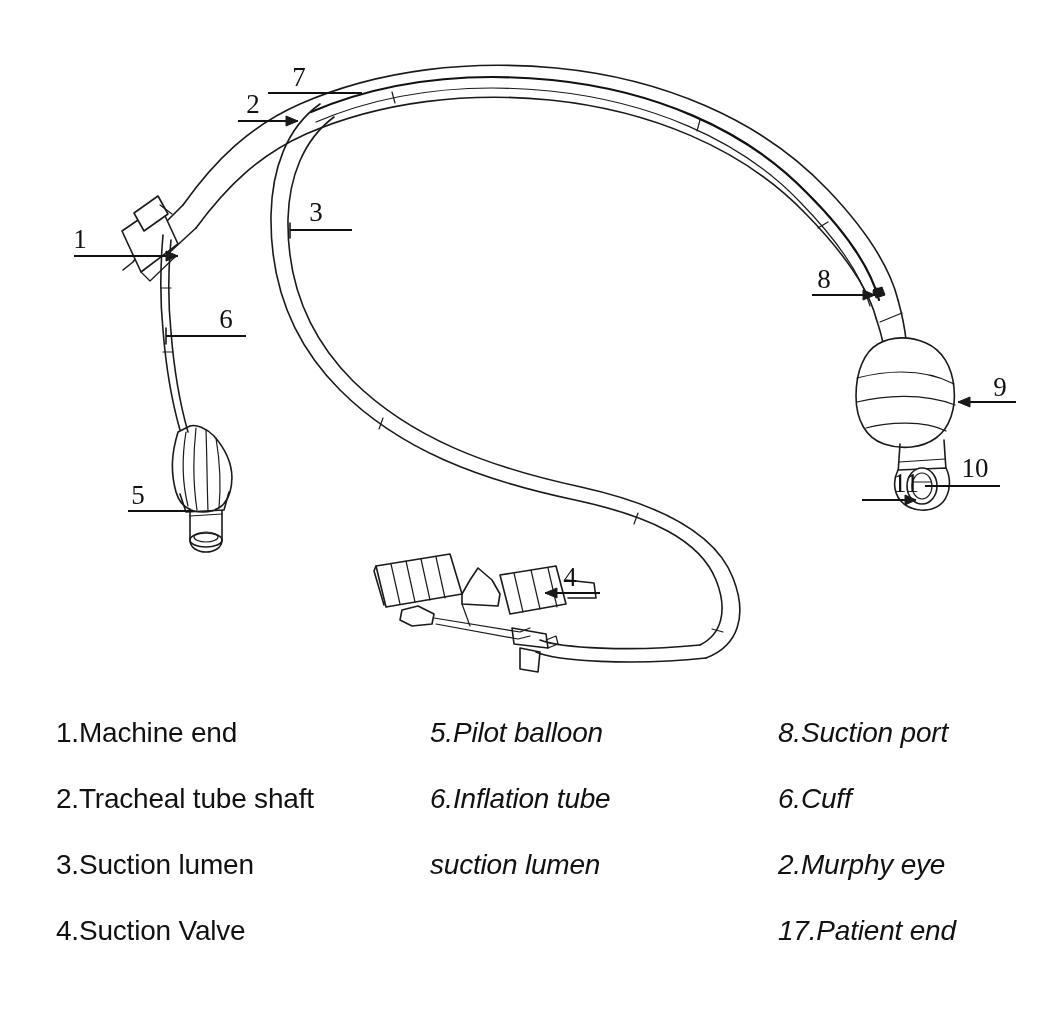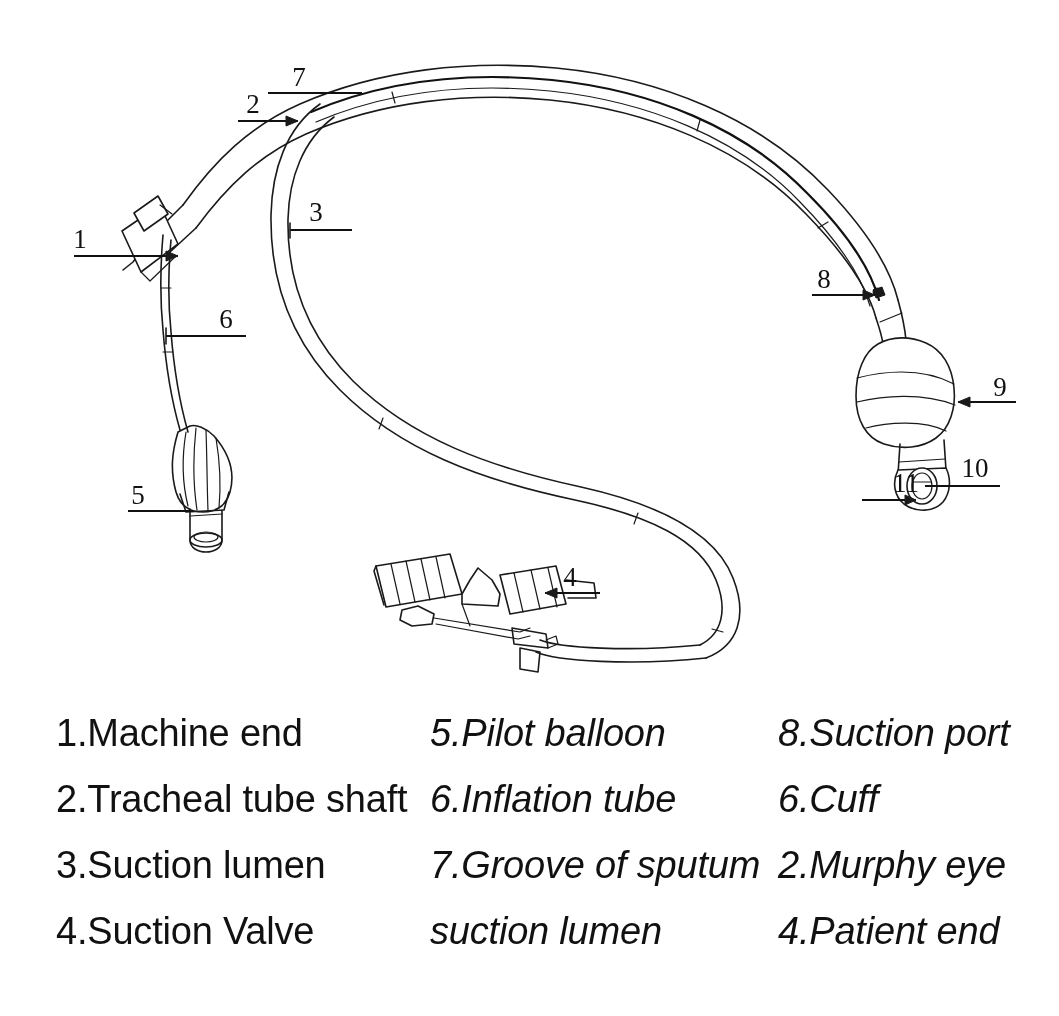--- a/index.html
+++ b/index.html
@@ -40,21 +40,21 @@
     position: absolute;
     top: 0;
     height: 316px;
   }
   .legend-col.c1 { left: 56px;  width: 380px; }
   .legend-col.c2 { left: 430px; width: 350px; font-style: italic; }
   .legend-col.c3 { left: 778px; width: 280px; font-style: italic; }
 
   .legend-item {
     font-family: "Liberation Sans", sans-serif;
-    font-size: 38px;
+    font-size: 28px;
     line-height: 66px;
     color: #111111;
     white-space: nowrap;
     letter-spacing: -0.2px;
   }
   .legend-item.cont {
     
   }
 
   
@@ -352,25 +352,24 @@
     <div class="legend-col c1">
       <div class="legend-item">1.Machine end</div>
       <div class="legend-item">2.Tracheal tube shaft</div>
       <div class="legend-item">3.Suction lumen</div>
       <div class="legend-item">4.Suction Valve</div>
     </div>
 
     <div class="legend-col c2">
       <div class="legend-item">5.Pilot balloon</div>
       <div class="legend-item">6.Inflation tube</div>
-      <div class="legend-item">7.Groove of sputum</div>
       <div class="legend-item cont">suction lumen</div>
     </div>
 
     <div class="legend-col c3">
       <div class="legend-item">8.Suction port</div>
       <div class="legend-item">6.Cuff</div>
       <div class="legend-item">2.Murphy eye</div>
-      <div class="legend-item">4.Patient end</div>
+      <div class="legend-item">17.Patient end</div>
     </div>
 
   </div>
 </div>
 
 </body></html>

